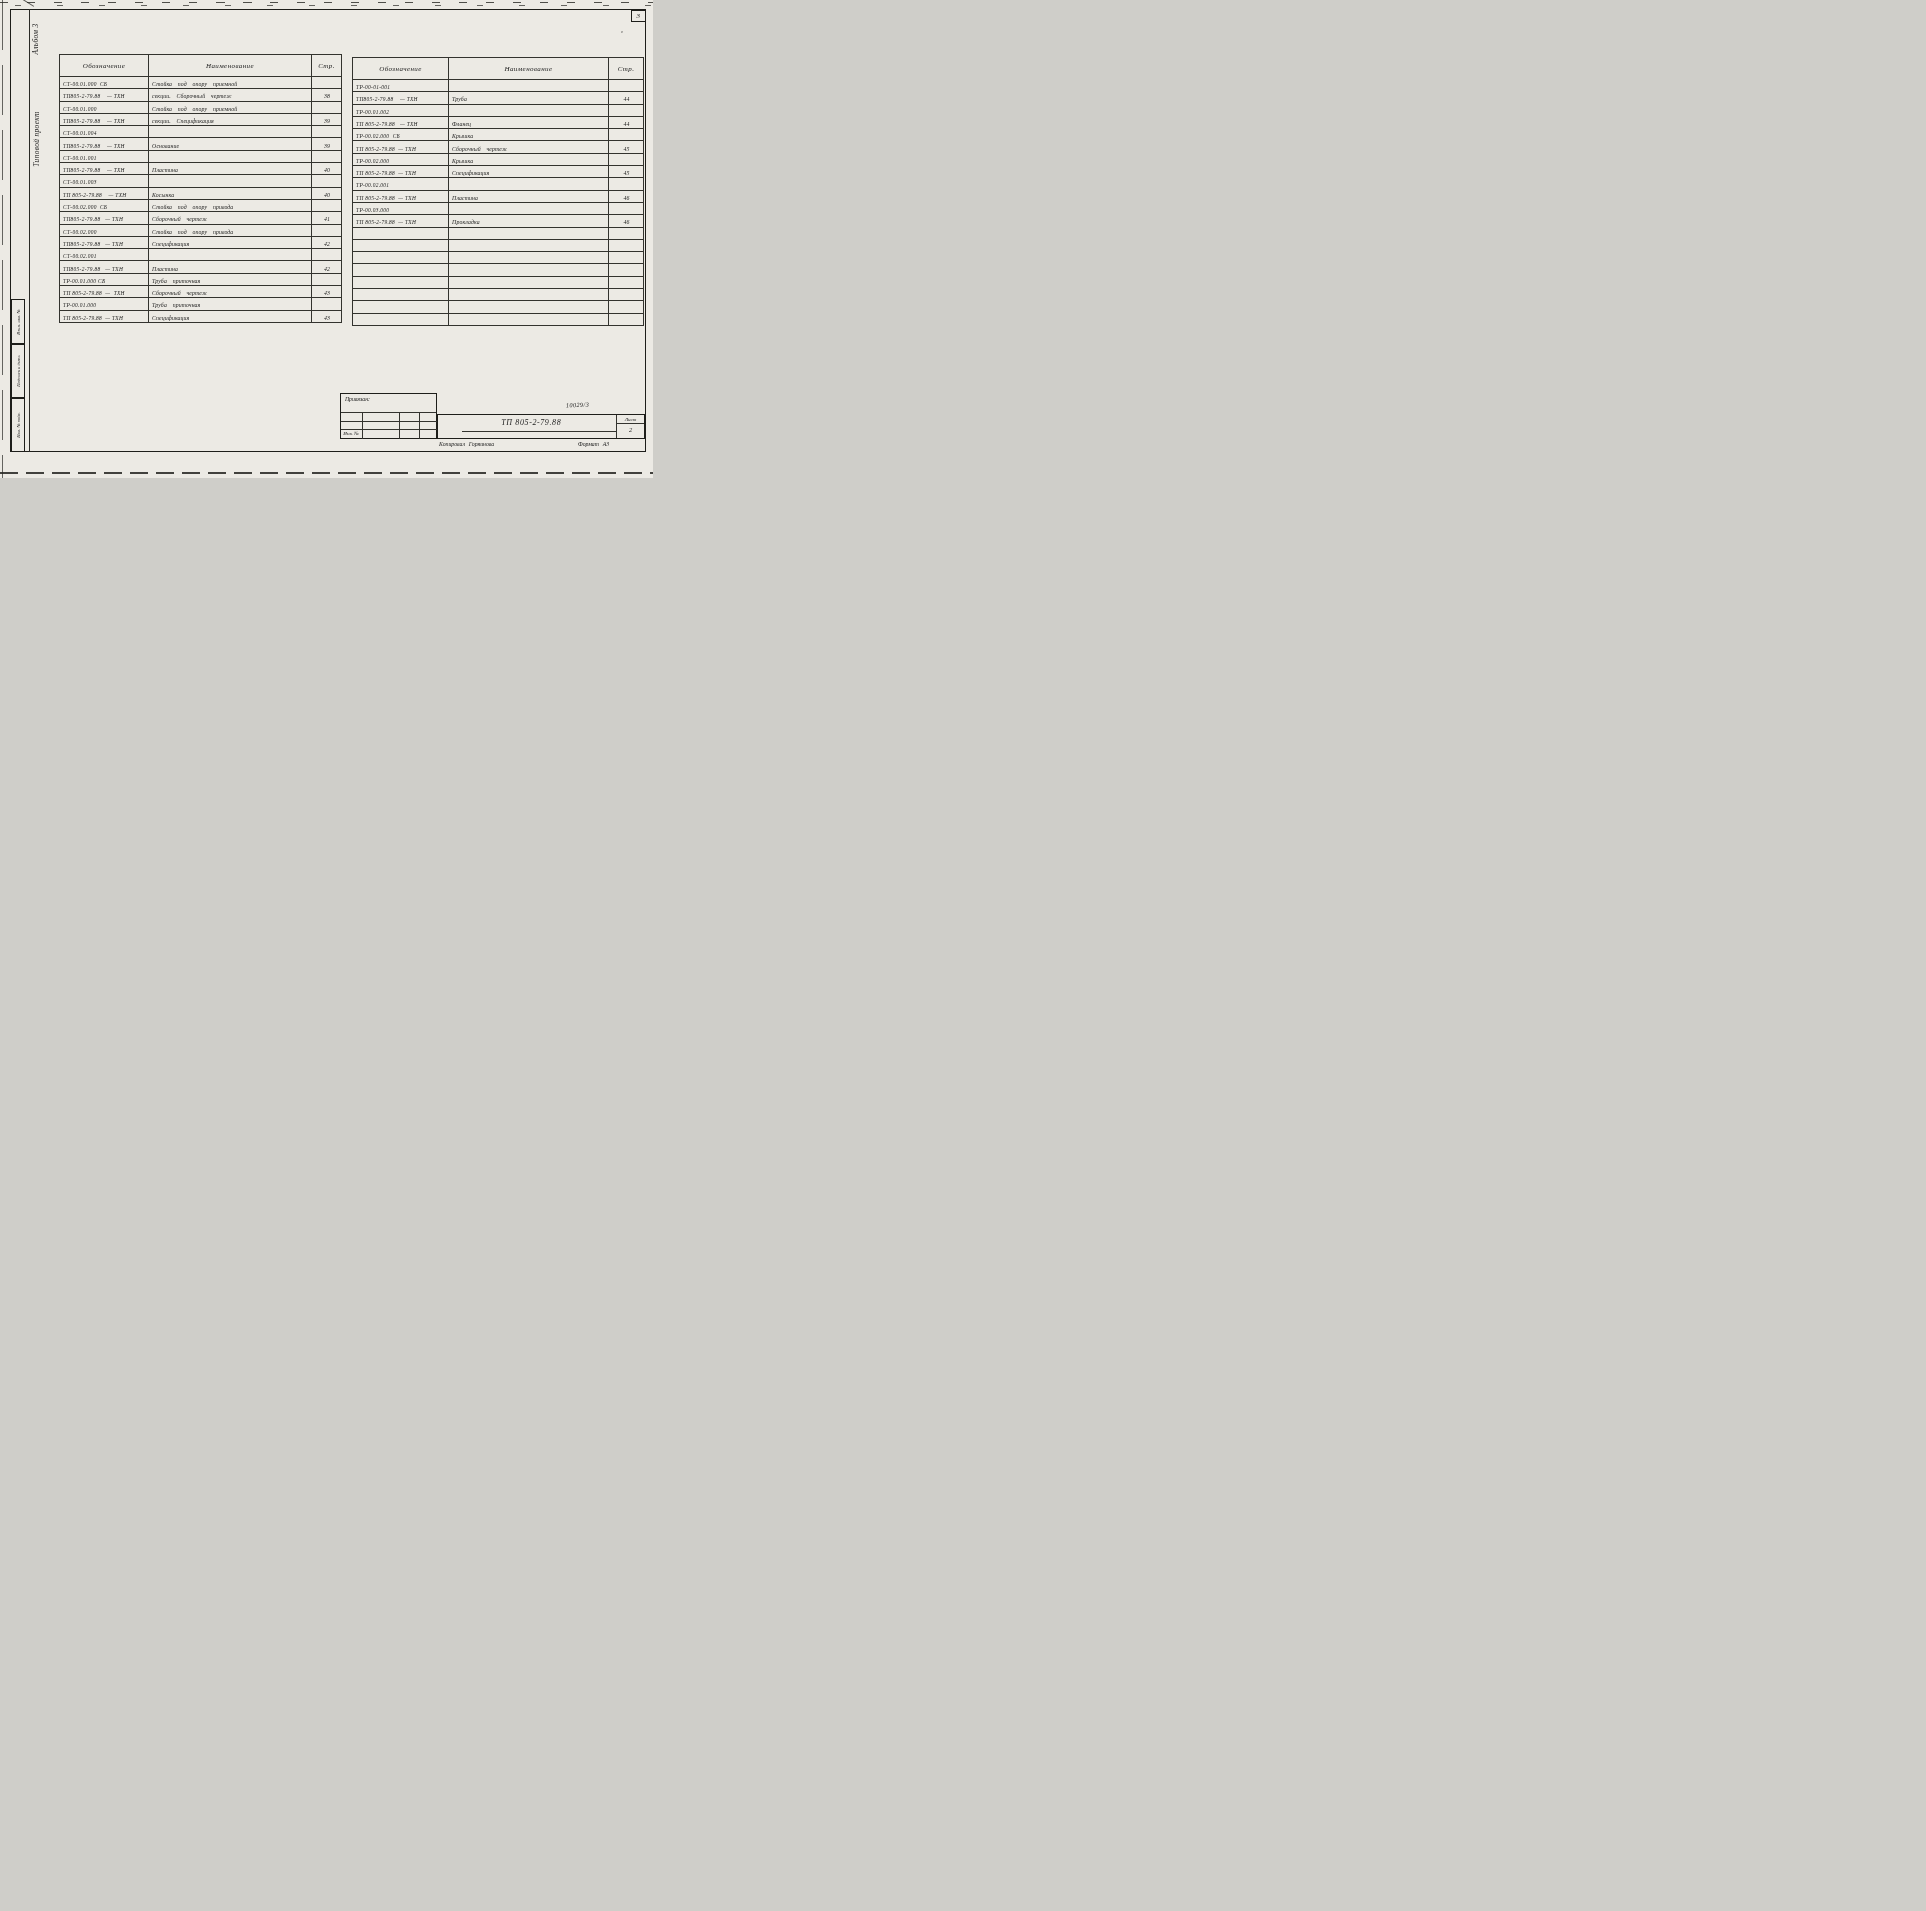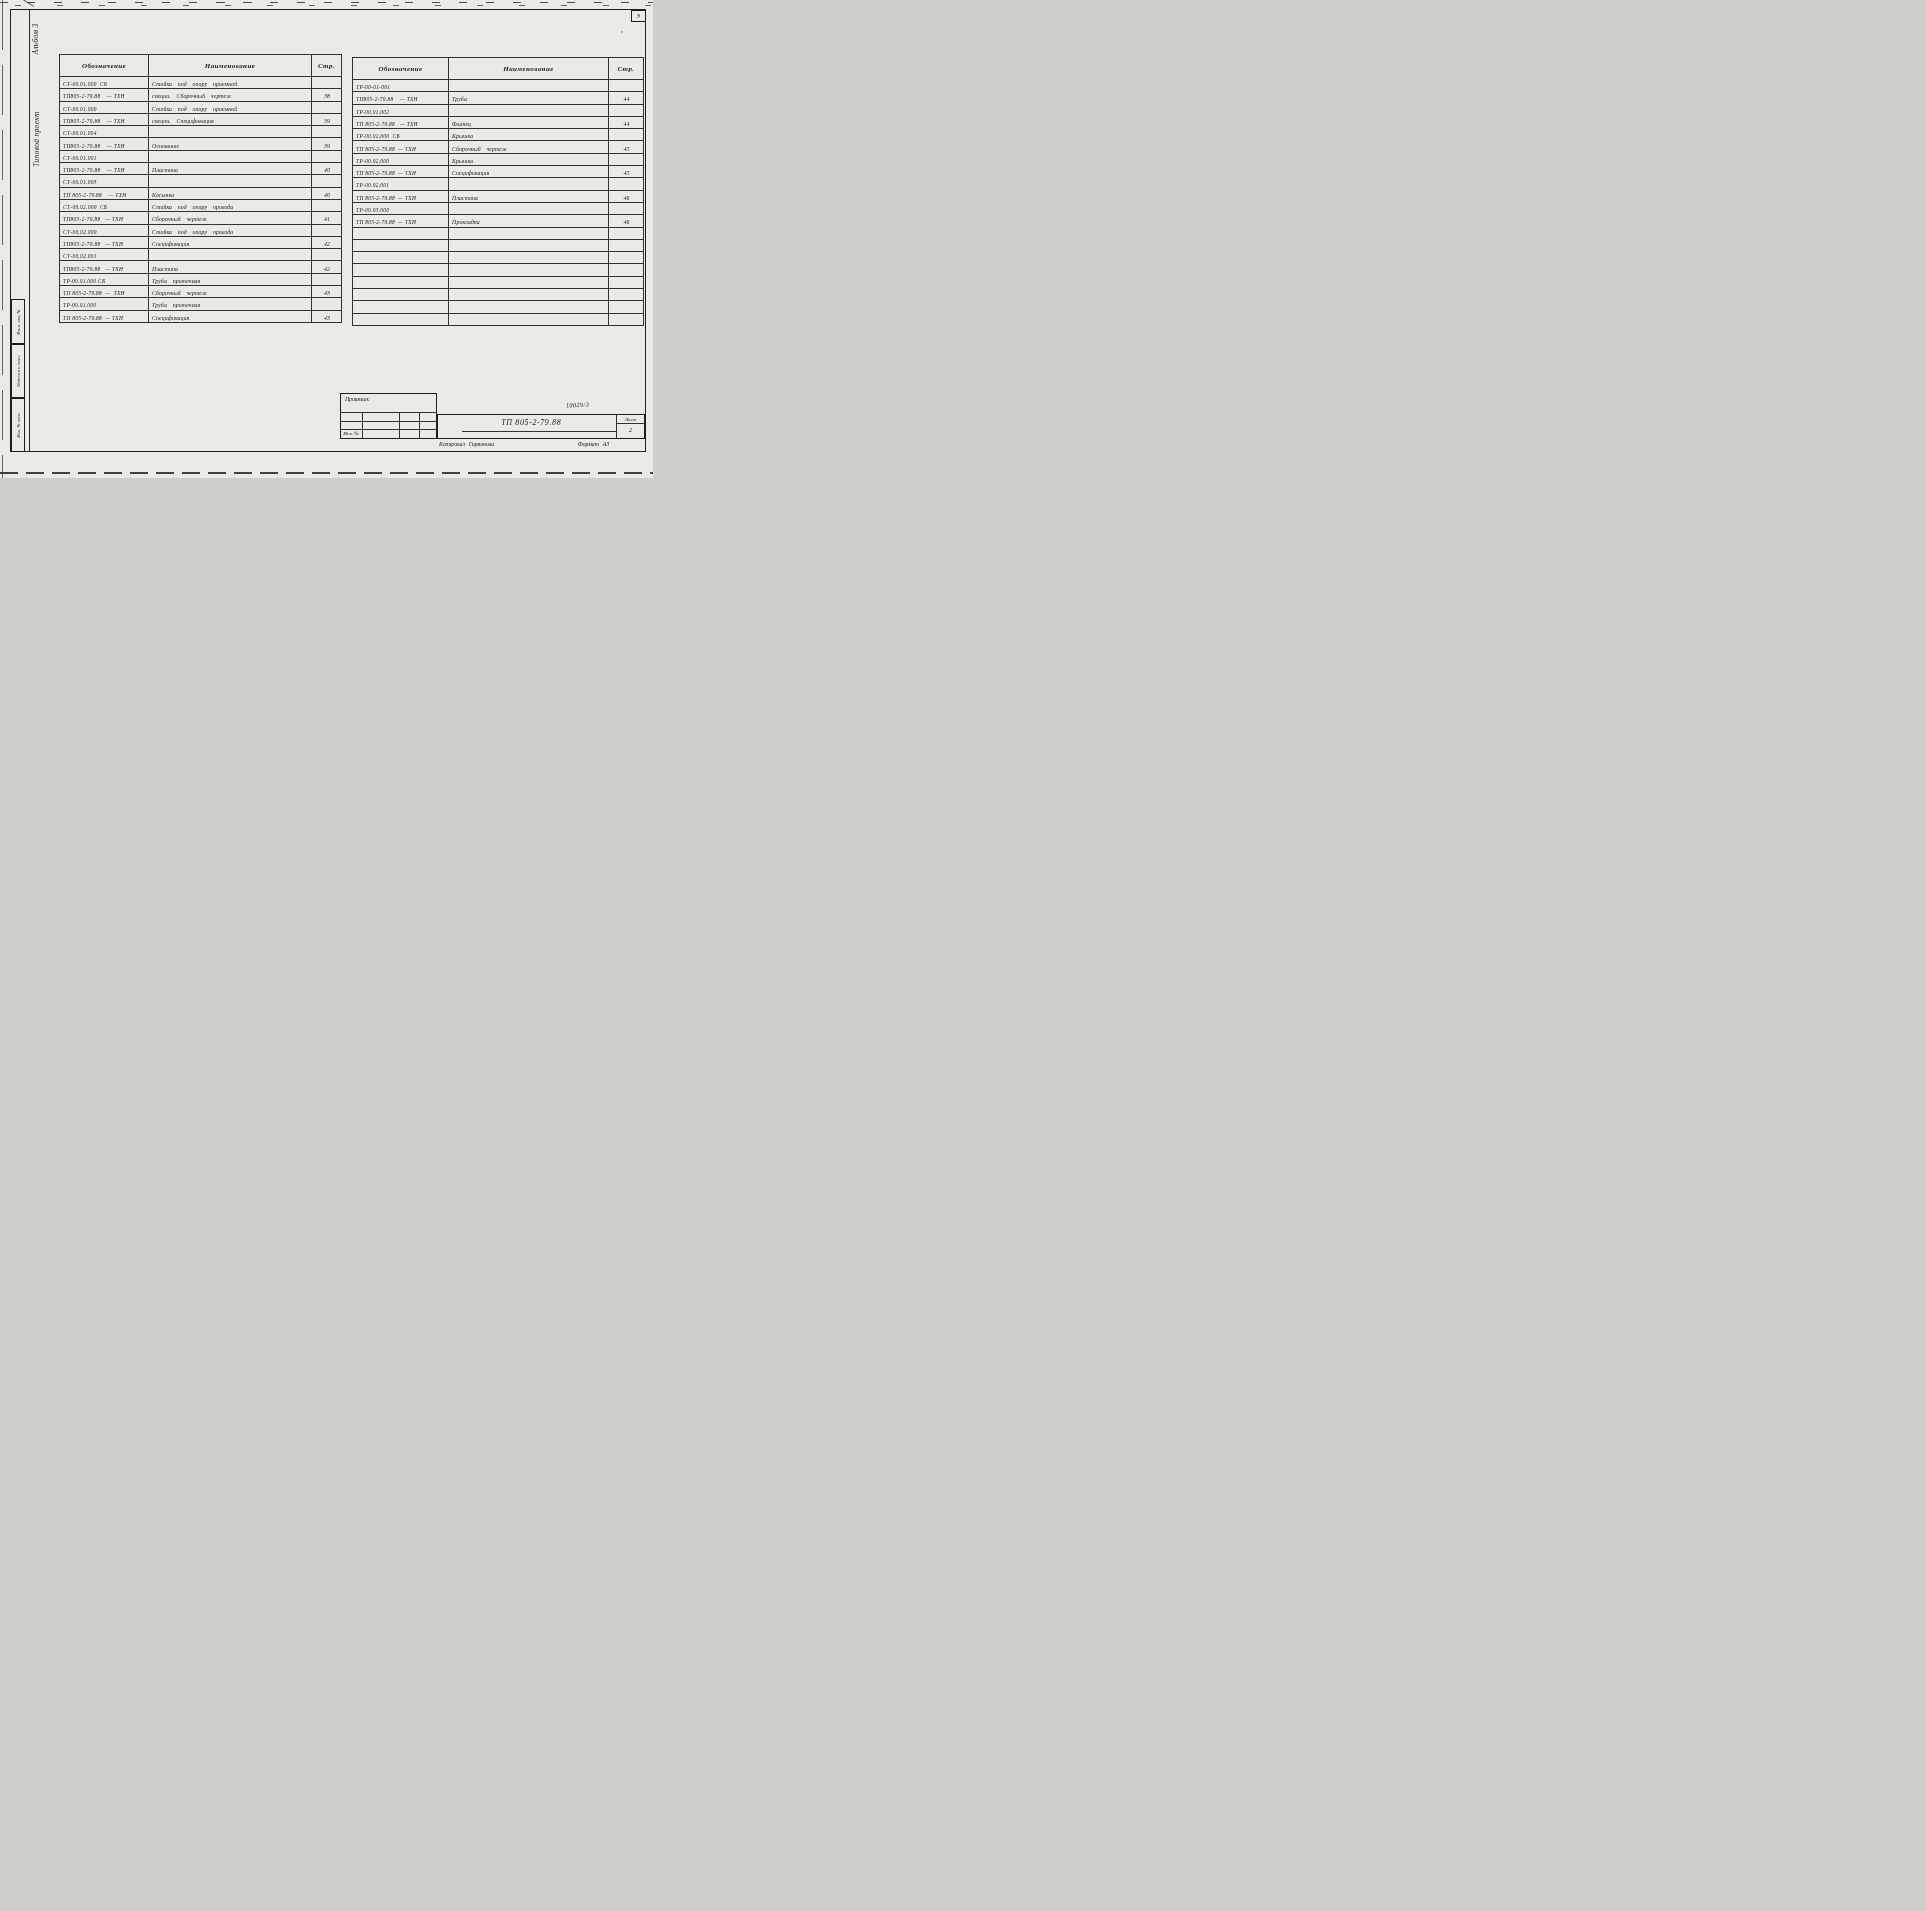--- a/index.html
+++ b/index.html
@@ -38,21 +38,21 @@
   .mbox { position:absolute; left:10.8px; width:14px; border:0.8px solid #1e1e1a; }
   .mbox1 { top:299px;  height:45px; }
   .mbox2 { top:344px;  height:54px; }
   .mbox3 { top:398px; height:54px; }
   .mbox .vt { position:absolute; left:50%; top:50%; white-space:nowrap; font-size:4.6px;
     transform:translate(-50%,-50%) rotate(-90deg); }
 
   
   table.idx { position:absolute; border-collapse:collapse; table-layout:fixed; border:0.8px solid #1e1e1a; }
   table.idx th, table.idx td { border:0.4px solid #33332e; overflow:hidden; }
-  table.idx th { height:22px; font-weight:bold; font-style:italic; font-size:7px; letter-spacing:0.4px; }
+  table.idx th { height:22px; font-weight:normal; font-style:italic; font-size:7px; letter-spacing:0.4px; }
   table.idx td { height:12.3px; font-style:italic; vertical-align:bottom; padding:0 2.3px 1.2px 3.1px; }
   td.c-des  { font-size:5.4px; white-space:pre; letter-spacing:0.3px; }
   td.c-name { font-size:5.8px; padding-left:4.6px; word-spacing:4.2px; letter-spacing:0.1px; white-space:nowrap; }
   td.c-page { font-size:5.8px; text-align:center; padding-left:0; padding-right:0; }
 
   .left-idx  { left:59px; top:54px; width:281px; }
   .right-idx { left:352px; top:57px; width:291px; }
   .left-idx  col.w1 { width:89px; } .left-idx  col.w2 { width:163px; } .left-idx  col.w3 { width:30px; }
   .right-idx col.w1 { width:96px; } .right-idx col.w2 { width:160px; } .right-idx col.w3 { width:35px; }
 

